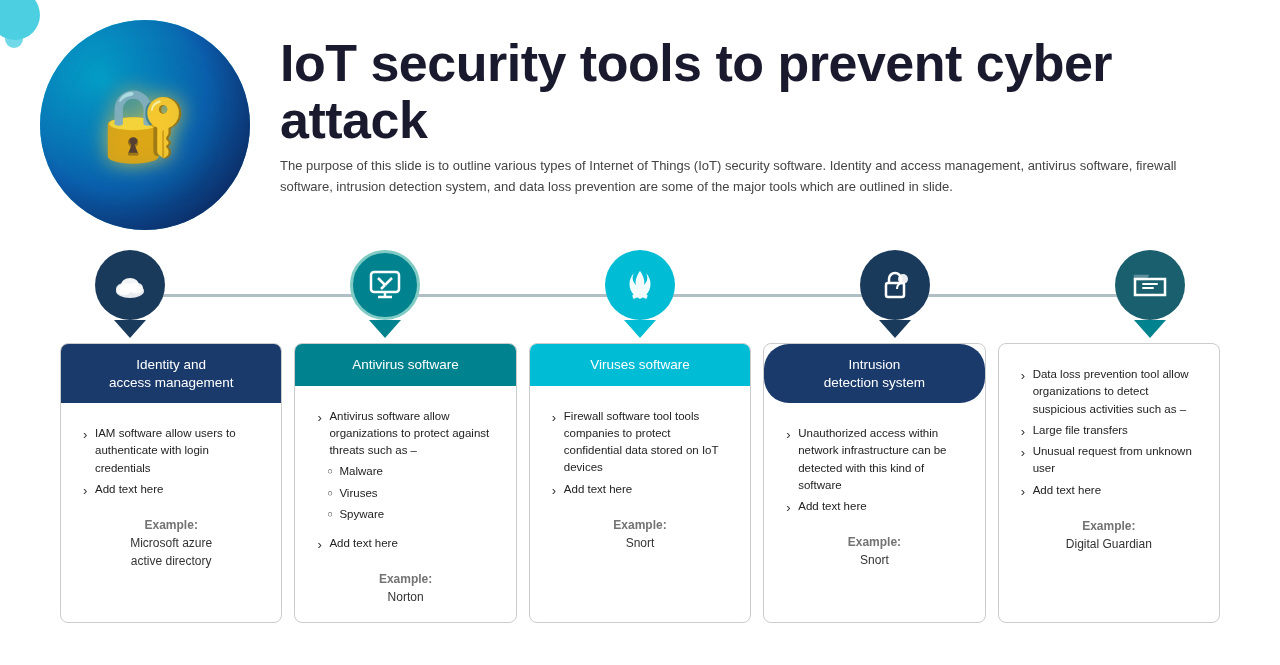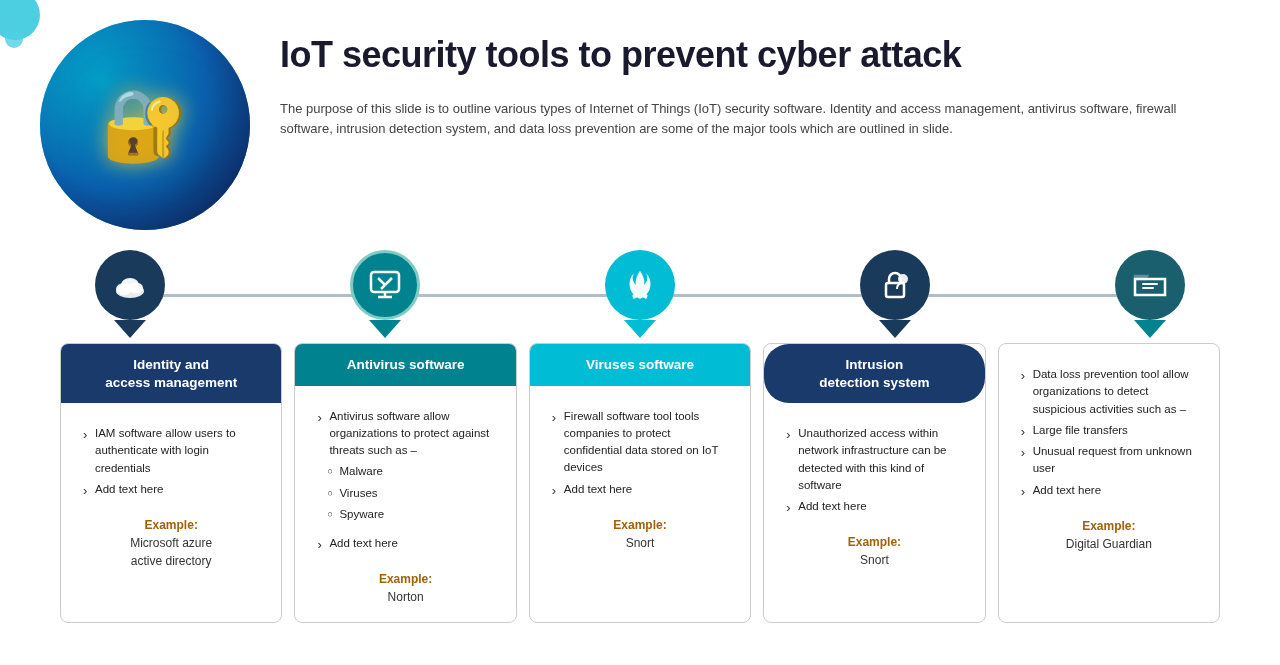--- a/index.html
+++ b/index.html
@@ -77,25 +77,25 @@
       background: #4dd0e1;
       opacity: 0.8;
     }
 
     .header-text {
       flex: 1;
       padding-top: 15px;
     }
 
     .main-title {
-      font-size: 36px;
+      font-size: 52px;
       font-weight: 700;
       color: #1a1a2e;
       line-height: 1.1;
-      margin-bottom: 24px;
+      margin-bottom: 7px;
       letter-spacing: -0.5px;
     }
 
     .main-subtitle {
       font-size: 13px;
       color: #444;
       line-height: 1.6;
       max-width: 900px;
     }
 
@@ -178,21 +178,21 @@
       border: 1px solid #ccc;
       border-radius: 8px;
       overflow: hidden;
       background: #fff;
       min-height: 280px;
     }
 
     .card-header {
       padding: 12px 10px;
       text-align: center;
-      font-weight: 700;
+      font-weight: 400;
       font-size: 13.5px;
       line-height: 1.3;
       color: #fff;
     }
 
     .card-header.dark-blue-bg { background: #1a3a6c; }
     .card-header.teal-bg { background: #00838f; }
     .card-header.cyan-bg { background: #00bcd4; }
     .card-header.navy-bg { background: #1a3a6c; }
     .card-header.dark-teal-bg { background: #1a5f6e; }
@@ -237,21 +237,21 @@
 
     .card-example {
       text-align: center;
       margin-top: 10px;
       padding-top: 6px;
     }
 
     .card-example .example-label {
       font-weight: 700;
       font-size: 12px;
-      color: #a16207;
+      color: #737373;
     }
 
     .card-example .example-value {
       font-size: 12px;
       color: #333;
     }
   </style>
 </head>
 <body>
 

